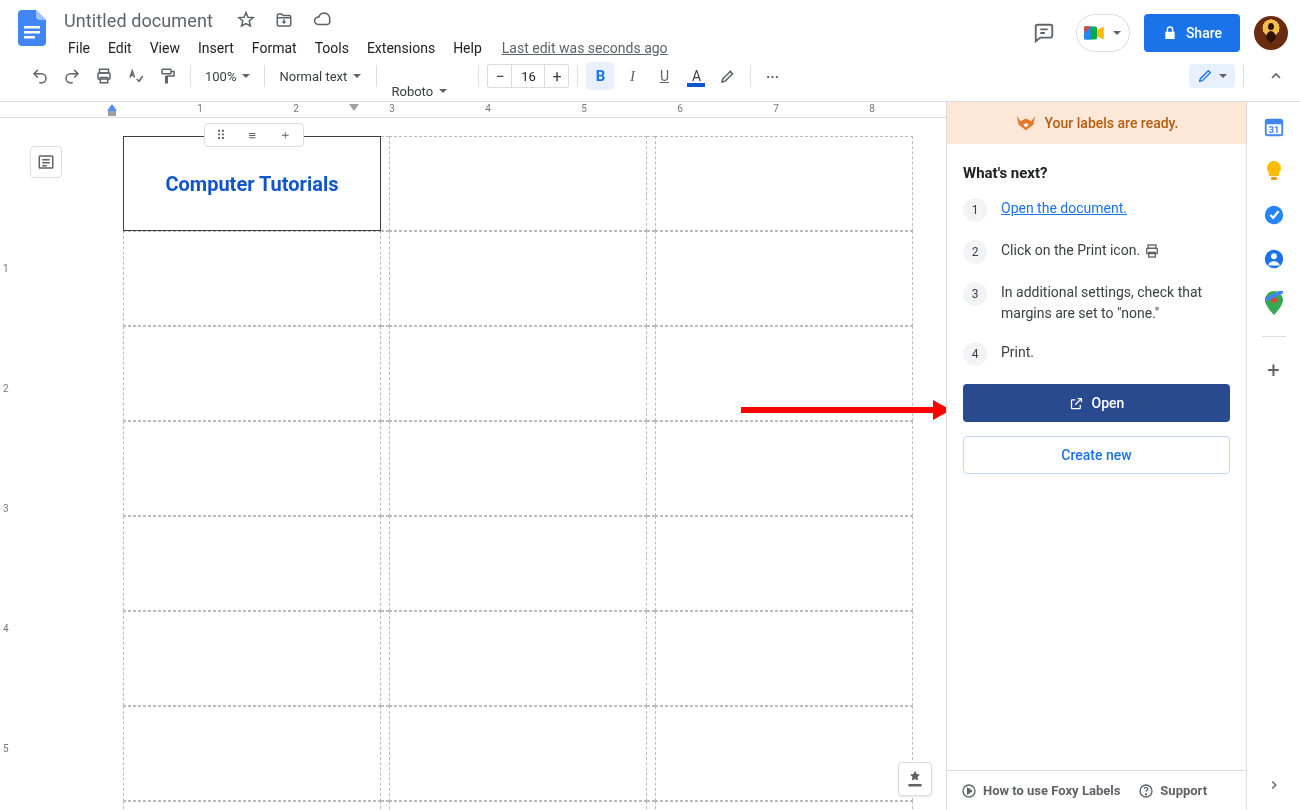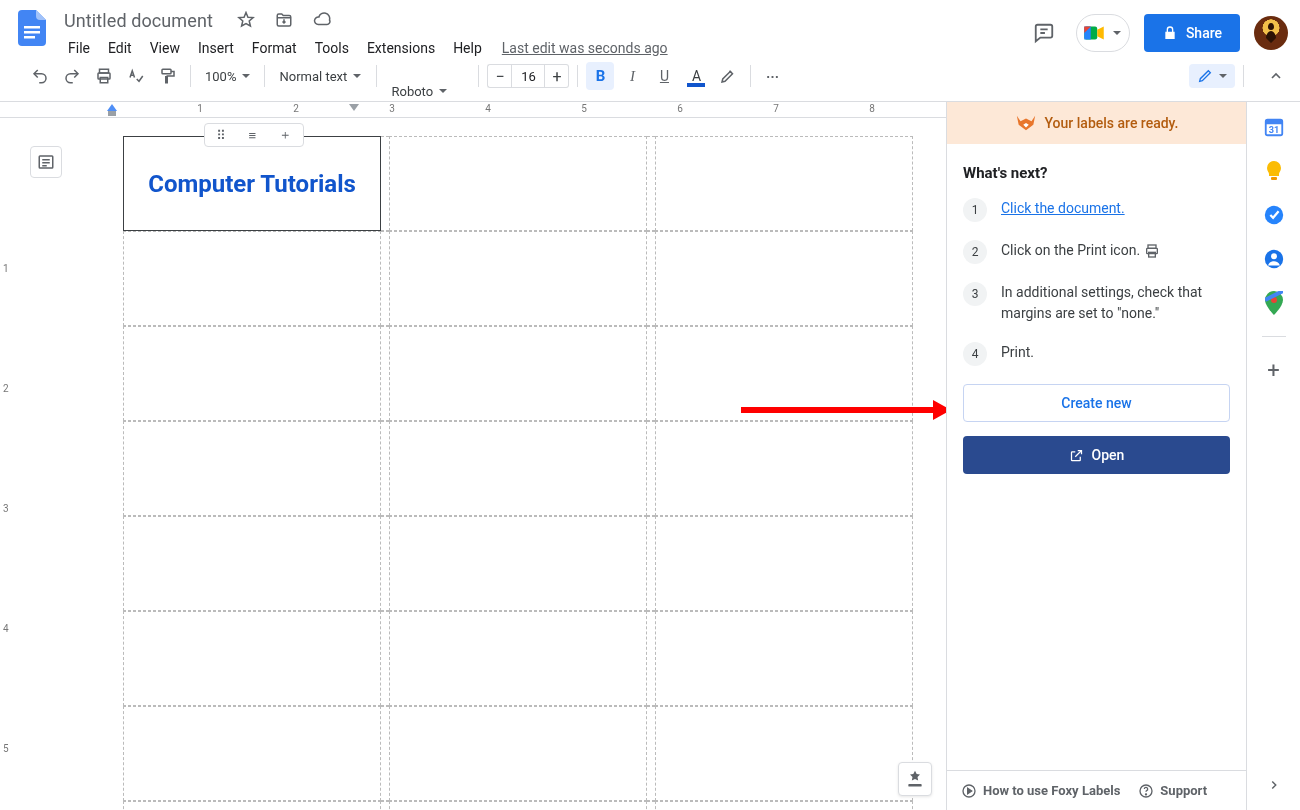--- a/index.html
+++ b/index.html
@@ -59,21 +59,21 @@
   .ruler{position:absolute;top:0;left:0;right:0;height:16px;border-bottom:1px solid var(--border);background:#fff;z-index:2;}
   .v-ruler{position:absolute;top:16px;left:0;bottom:0;width:20px;background:#fff;z-index:2;}
   .outline-btn{position:absolute;left:30px;top:44px;width:32px;height:32px;border:1px solid var(--border);border-radius:4px;display:flex;align-items:center;justify-content:center;color:var(--text-muted);z-index:3;background:#fff;}
   .canvas-scroll{position:absolute;inset:0;padding-top:16px;padding-left:20px;overflow:auto;}
   .page{position:relative;margin:0 auto;width:900px;min-height:1000px;background:#fff;}
   .labels-grid{position:absolute;left:90px;top:18px;display:grid;grid-template-columns:258px 8px 258px 8px 258px;grid-auto-rows:95px;row-gap:0;}
   .lbl-cell{border:1.5px dashed #bbb;position:relative;}
   .gutter{border-top:1.5px dashed #bbb;border-bottom:1.5px dashed #bbb;}
   .cell-active{border:1px solid #3c4043;background:#fff;}
   .cell-toolbar{position:absolute;top:-14px;left:80px;width:100px;height:24px;background:#fff;border:1px solid var(--border);border-radius:4px;display:flex;align-items:center;justify-content:space-around;color:var(--text-muted);font-size:13px;}
-  .cell-content{position:absolute;inset:0;display:flex;align-items:center;justify-content:center;font-size:24px;font-weight:700;color:var(--doc-blue);}
+  .cell-content{position:absolute;inset:0;display:flex;align-items:center;justify-content:center;font-size:20px;font-weight:700;color:var(--doc-blue);}
   .explore-fab{position:absolute;right:14px;bottom:14px;width:34px;height:34px;background:#fff;border:1px solid var(--border);border-radius:4px;display:flex;align-items:center;justify-content:center;color:var(--text-muted);box-shadow:0 1px 3px rgba(0,0,0,.1);}
 
   
   .arrow{position:absolute;top:298px;right:-5px;width:210px;height:20px;z-index:20;}
   .arrow-line{position:absolute;left:0;right:16px;top:7px;height:6px;background:#ff0000;}
   .arrow-head{position:absolute;right:0;top:0;width:0;height:0;border-top:10px solid transparent;border-bottom:10px solid transparent;border-left:18px solid #ff0000;}
 
   
   .side-panel{width:300px;border-left:1px solid var(--border);display:flex;flex-direction:column;background:#fff;}
   .sp-header{height:40px;background:var(--panel-gray);color:#fff;display:flex;align-items:center;padding:0 12px;font-size:14px;font-weight:500;margin-top:-40px;position:relative;z-index:5;}
@@ -373,51 +373,51 @@
       <svg width="22" height="20" viewBox="0 0 24 20">
           <path d="M2 2l4 6 6-3 6 3 4-6-2 10-8 6-8-6L2 2z" fill="#e8762c"></path>
           <path d="M9 12l3 3 3-3-3-2-3 2z" fill="#fff"></path>
         </svg>
       <span>Your labels are ready.</span>
     </div>
     <div class="sp-content">
       <h3 class="sp-h">What's next?</h3>
       <div class="step">
         <div class="step-num">1</div>
-        <div><a href="#">Click the document.</a></div>
+        <div><a href="#">Open the document.</a></div>
       </div>
       <div class="step">
         <div class="step-num">2</div>
         <div><span>Click on the Print icon.</span><span class="print-glyph">
               <svg width="16" height="16" viewBox="0 0 24 24" fill="none" stroke="currentColor" stroke-width="2">
                 <rect x="6" y="3" width="12" height="5"></rect>
                 <rect x="4" y="8" width="16" height="8" rx="1"></rect>
                 <rect x="7" y="14" width="10" height="7"></rect>
               </svg>
             </span></div>
       </div>
       <div class="step">
         <div class="step-num">3</div>
         <div>In additional settings, check that margins are set to "none."</div>
       </div>
       <div class="step">
         <div class="step-num">4</div>
         <div>Print.</div>
       </div>
 
-      <div class="sp-btn sp-btn-outline">
-        <span>Create new</span>
-      </div>
       <div class="sp-btn sp-btn-primary">
         <svg width="15" height="15" viewBox="0 0 24 24" fill="none" stroke="#fff" stroke-width="2">
             <path d="M14 4h6v6"></path>
             <path d="M20 4L10 14"></path>
             <path d="M18 14v5a1 1 0 0 1-1 1H5a1 1 0 0 1-1-1V7a1 1 0 0 1 1-1h5"></path>
           </svg>
         <span>Open</span>
+      </div>
+      <div class="sp-btn sp-btn-outline">
+        <span>Create new</span>
       </div>
     </div>
     <div class="sp-footer">
       <div class="ffitem item">
         <svg width="16" height="16" viewBox="0 0 24 24" fill="none" stroke="currentColor" stroke-width="2">
             <circle cx="12" cy="12" r="9"></circle>
             <path d="M10 8l6 4-6 4V8z" fill="currentColor"></path>
           </svg>
         <span>How to use Foxy Labels</span>
       </div>

